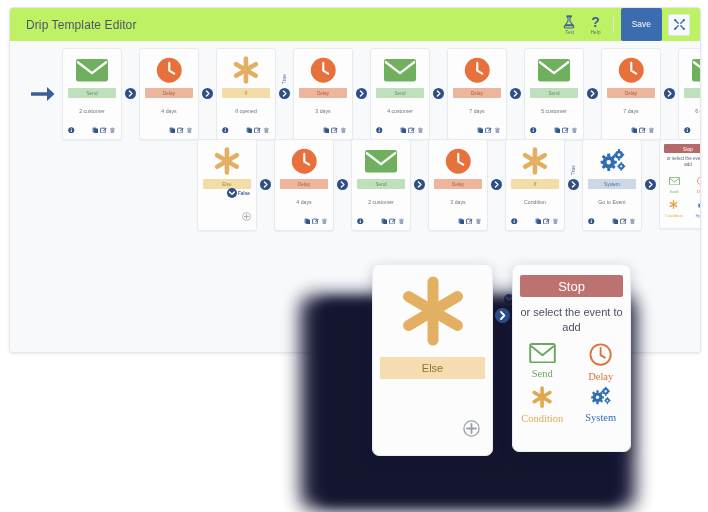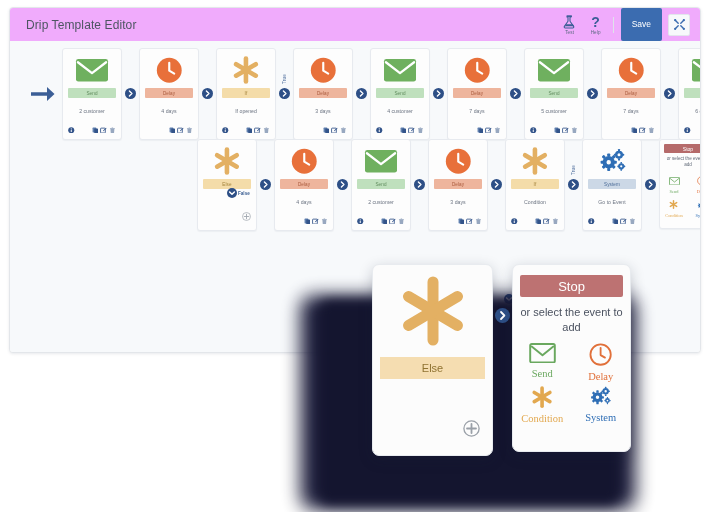--- a/index.html
+++ b/index.html
@@ -12,21 +12,21 @@
 
   
   #app-window{
     position:absolute;left:9px;top:7px;width:690px;height:344px;
     background:#ffffff;border:1px solid #e3e6ea;border-radius:4px;
     box-shadow:0 1px 3px rgba(30,40,70,.10);
     overflow:hidden;
   }
   #titlebar{
     position:absolute;left:0;top:0;width:100%;height:33px;
-    background:#f0abfc;border-bottom:1px solid #e6e9ee;
+    background:#bef264;border-bottom:1px solid #e6e9ee;
     display:flex;align-items:center;
   }
   #app-title{
     margin-left:16px;font-size:12px;color:#4d5562;letter-spacing:.1px;
   }
   #titlebar-actions{
     margin-left:auto;display:flex;align-items:center;gap:0;padding-right:10px;
   }
   .tb-icon{
     width:26px;display:flex;flex-direction:column;align-items:center;

